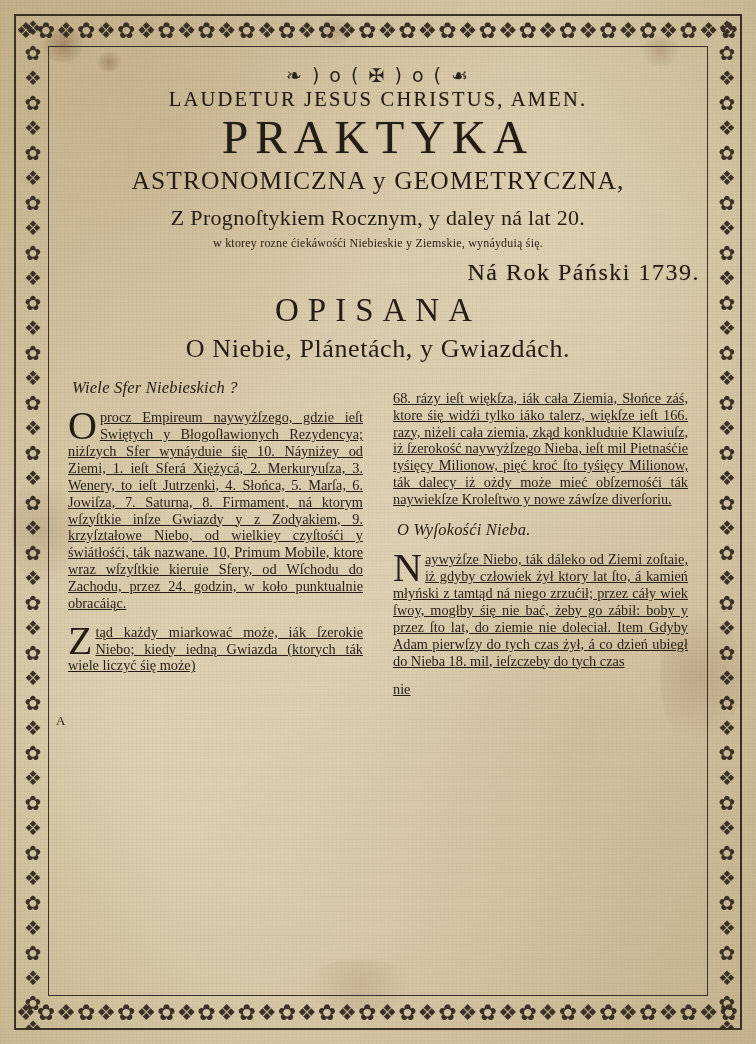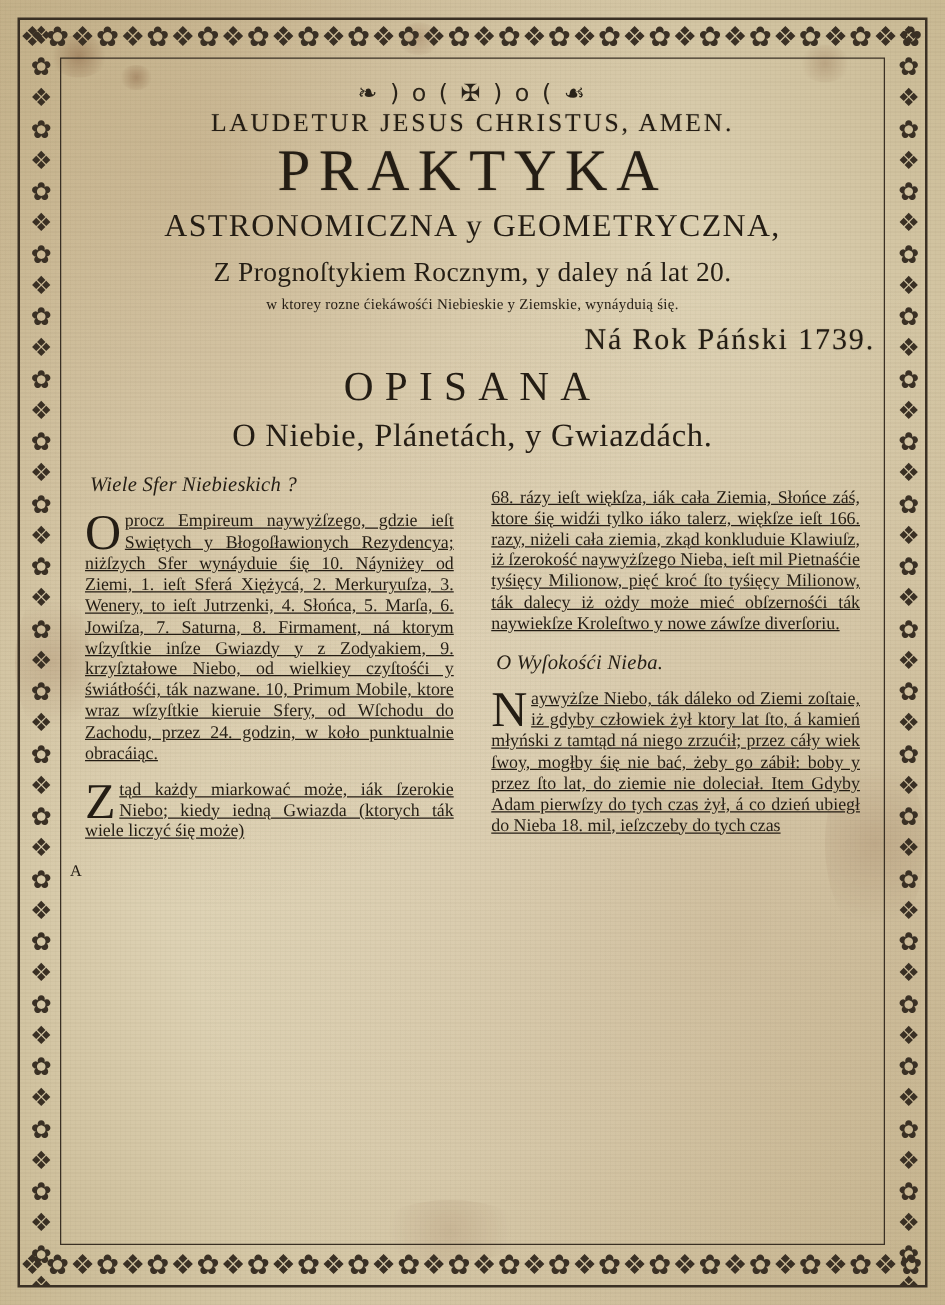--- a/index.html
+++ b/index.html
@@ -260,18 +260,19 @@
           <span>68. rázy ieſt więkſza, iák cała Ziemia, Słońce záś, ktore śię widźi tylko iáko talerz, więkſze ieſt 166. razy, niżeli cała ziemia, zkąd konkluduie Klawiuſz, iż ſzerokość naywyżſzego Nieba, ieſt mil Pietnaśćie tyśięcy Milionow, pięć kroć ſto tyśięcy Milionow, ták dalecy iż ożdy może mieć obſzernośći ták naywiekſze Kroleſtwo y nowe záwſze diverſoriu.</span>
         </p>
 
         <div class="head left-ind spaced">O Wyſokośći Nieba.</div>
 
         <p class="para">
           <span class="drop">N</span>
           <span>aywyżſze Niebo, ták dáleko od Ziemi zoſtaie, iż gdyby człowiek żył ktory lat ſto, á kamień młyński z tamtąd ná niego zrzućił; przez cáły wiek ſwoy, mogłby śię nie bać, żeby go zábił: boby y przez ſto lat, do ziemie nie doleciał. Item Gdyby Adam pierwſzy do tych czas żył, á co dzień ubiegł do Nieba 18. mil, ieſzczeby do tych czas</span>
         </p>
 
+        <p class="tail-right">nie</p>
       </div>
     </div>
 
     <div class="sig">A</div>
   </div>
 </div>
 
 </body></html>

